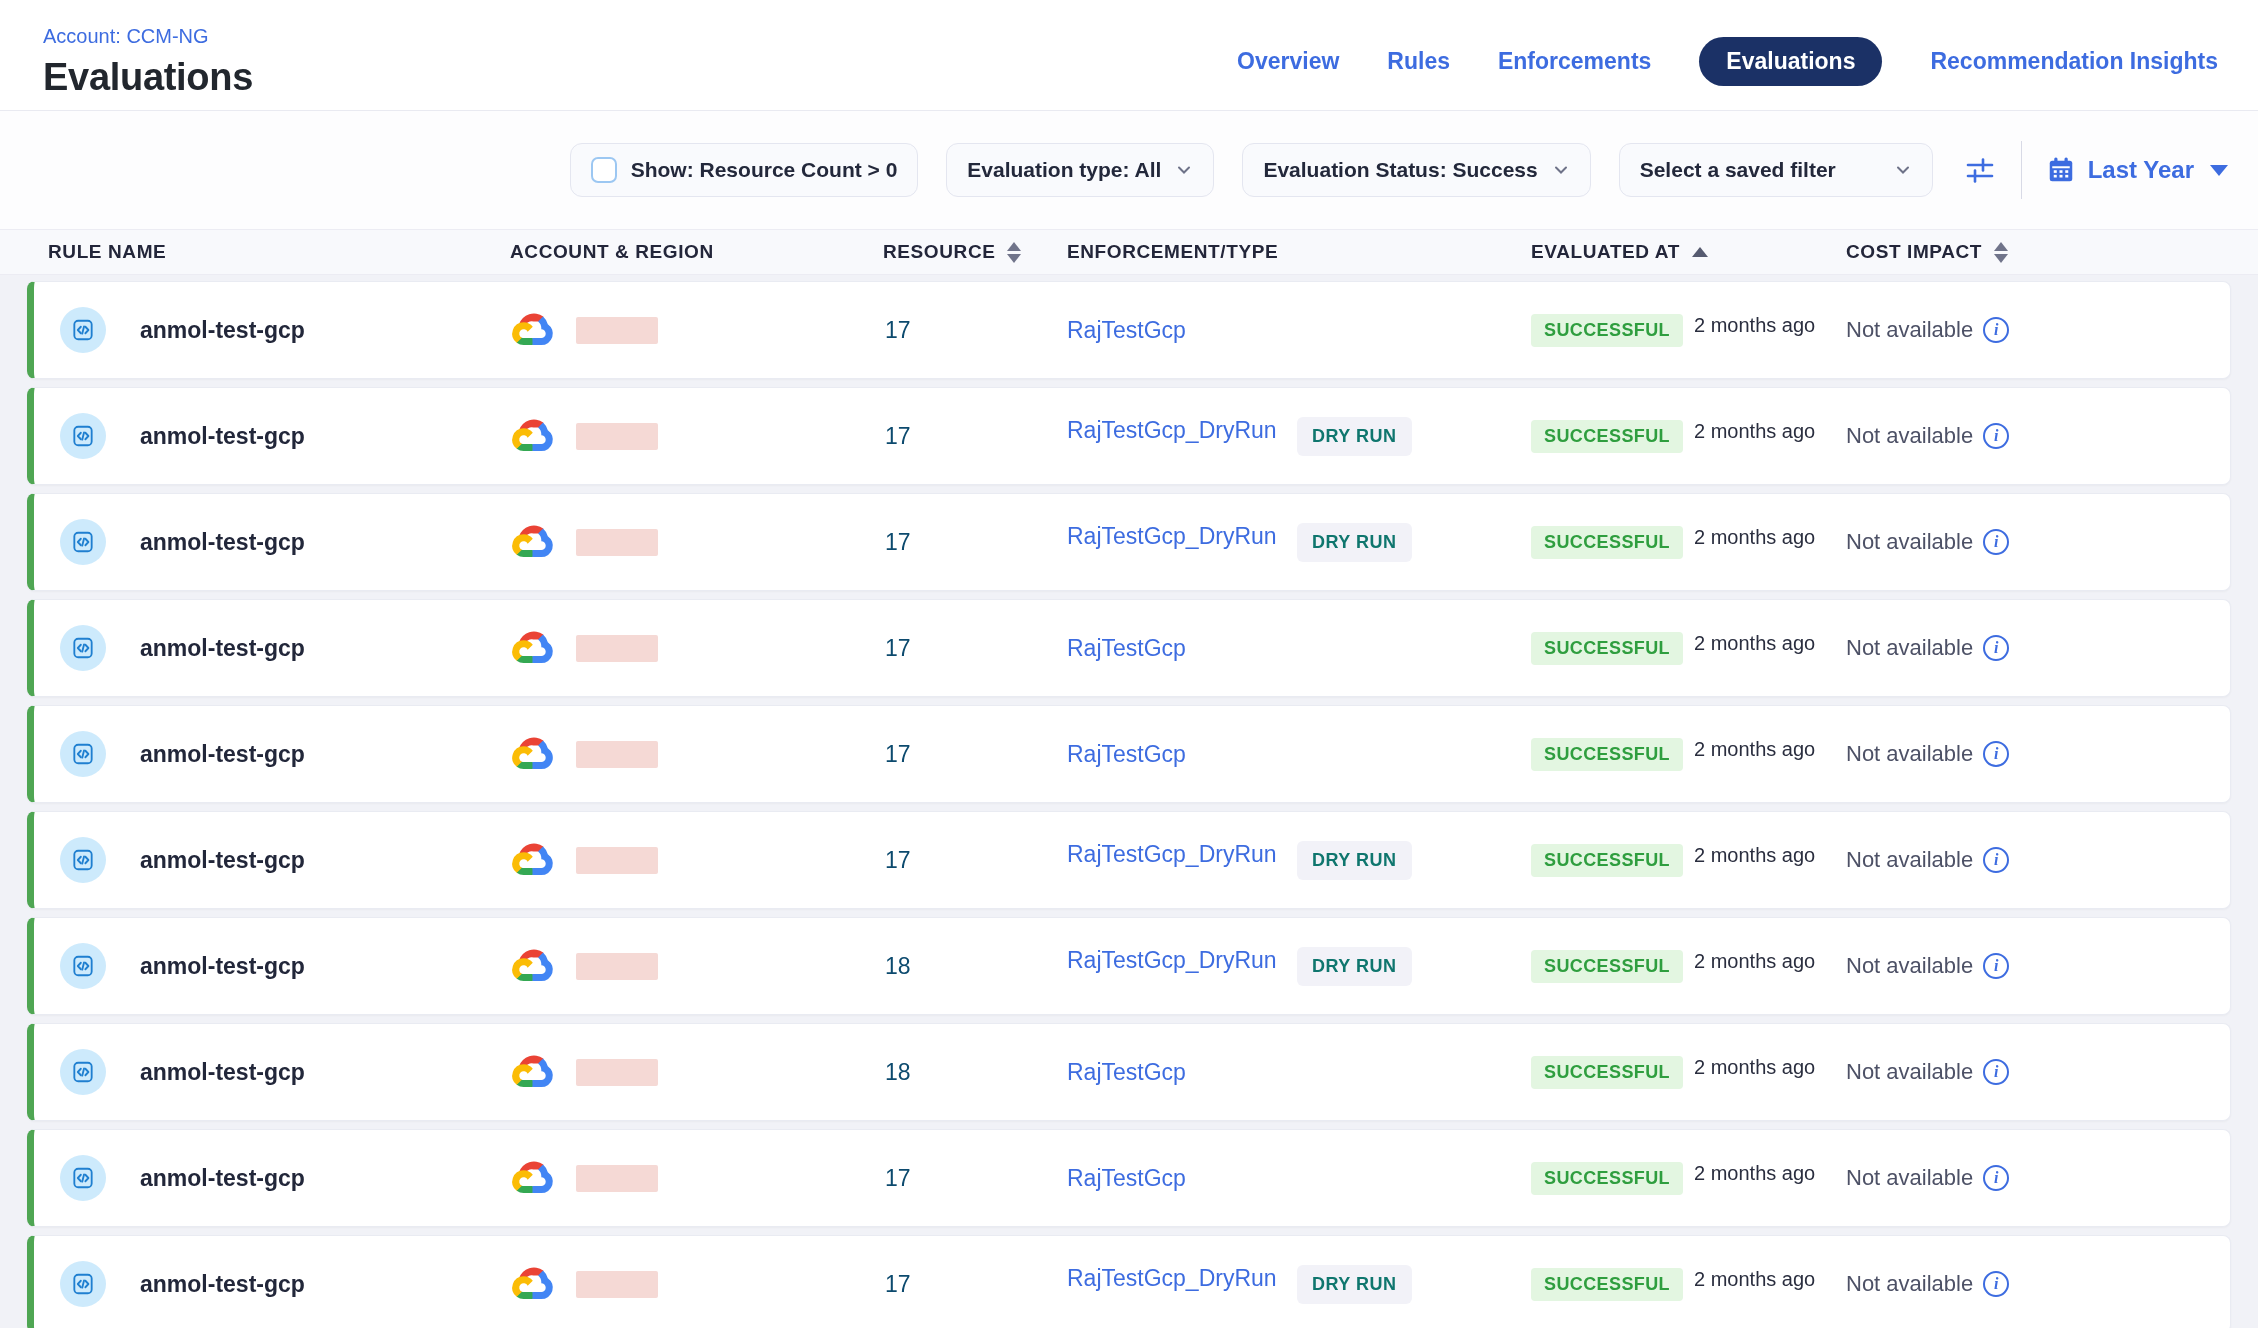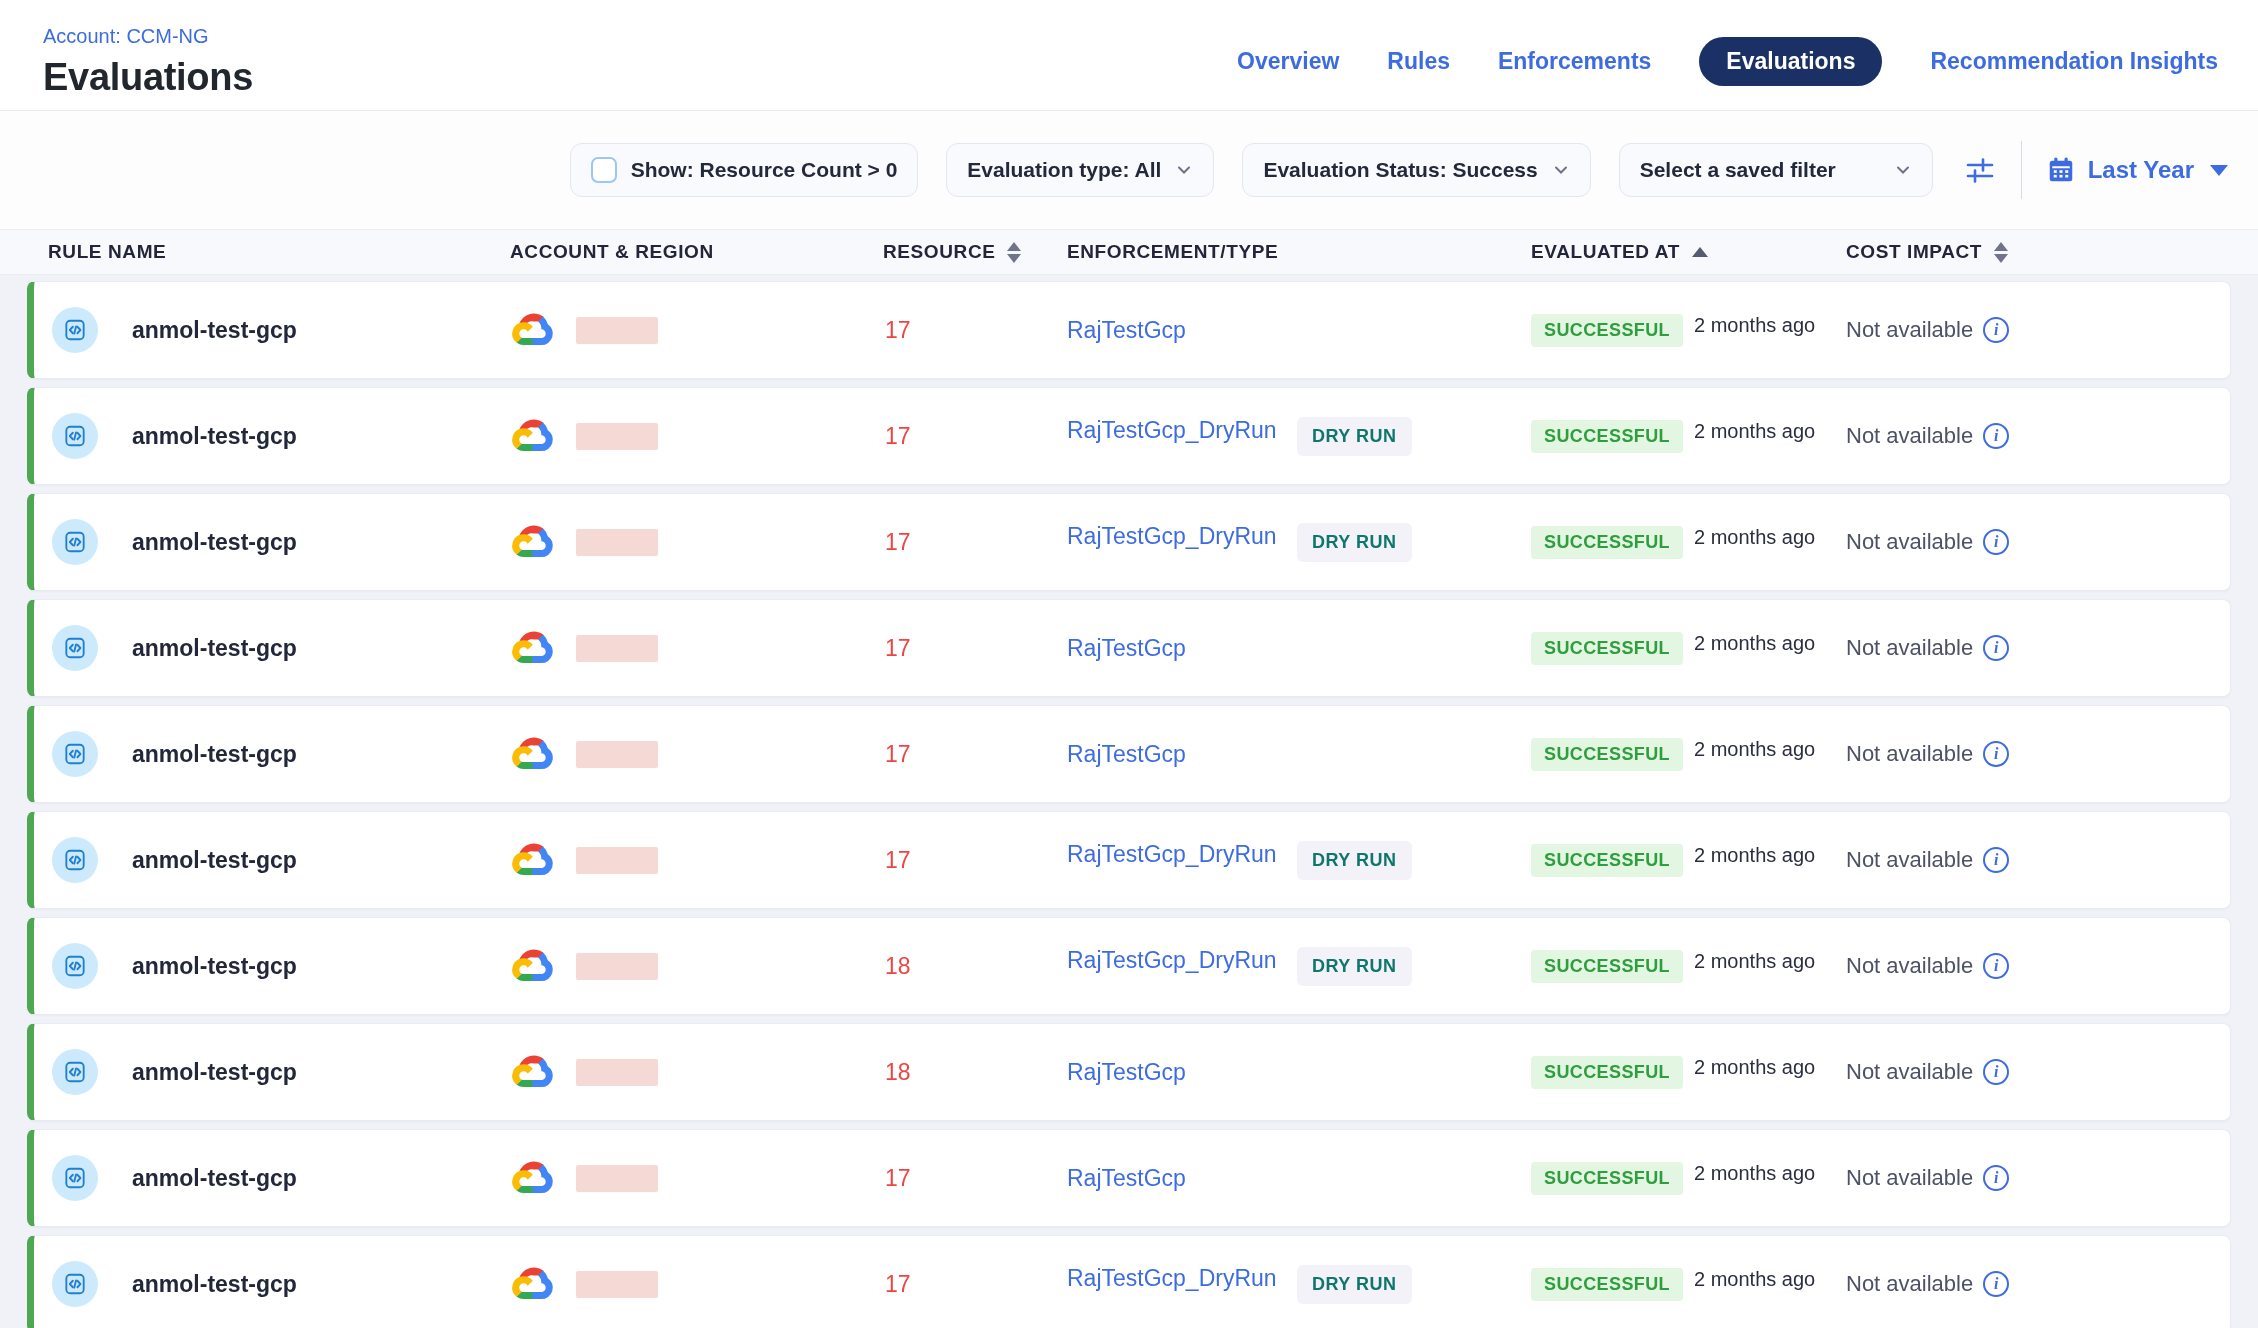--- a/index.html
+++ b/index.html
@@ -47,27 +47,27 @@
               border-top:9px solid #70748a; }
   .tri-asc  { width:0; height:0; border-left:8px solid transparent; border-right:8px solid transparent;
               border-bottom:10px solid #565b70; }
 
   .table-body { background:#f1f2f7; height:1066px; padding:6px 27px 0;
                 display:flex; flex-direction:column; gap:8px; }
   .row { background:#fff; border:1px solid #e9ebf2; border-left:7px solid #4fa653;
          border-radius:8px; height:98px; flex:0 0 98px;
          display:grid; grid-template-columns:476px 373px 184px 464px 315px 1fr; align-items:center;
          box-shadow:0 1px 2px rgba(40,41,61,0.04); }
-  .c-name { display:flex; align-items:center; gap:34px; padding-left:18px; }
+  .c-name { display:flex; align-items:center; gap:34px; padding-left:18px;margin-left:8px; }
   .rule-avatar { width:46px; height:46px; border-radius:50%; background:#cdeafc;
                  display:flex; align-items:center; justify-content:center; flex:0 0 46px; }
   .rule-name { font-size:23px; font-weight:600; color:#22273a; }
   .c-account { display:flex; align-items:center; gap:20px; }
   .redacted { width:82px; height:27px; background:#f5d9d5; border-radius:2px; }
-  .c-resource { font-size:23px; color:#ef4444; padding-left:2px; }
+  .c-resource { font-size:23px; color:#0c4a6e; padding-left:2px; }
   .c-enf { display:flex; align-items:flex-start; }
   .enf-link { font-size:23px; font-weight:500; color:#3d6ce0; text-decoration:none; min-width:230px; }
   .type-badge { font-size:18px; font-weight:700; letter-spacing:0.5px; color:#0f766e;
                 background:#f2f2f8; border-radius:6px; padding:9px 15px; white-space:nowrap; }
   .type-badge:empty { display:none; }
   .c-eval { display:flex; flex-direction:row; align-items:flex-start; gap:8px; }
   .status-badge { font-size:18px; font-weight:700; letter-spacing:0.4px; color:#2f9e3f;
                   background:#e3f6e1; border-radius:4px; padding:6px 13px; }
   .eval-time { font-size:20px; color:#2a2e3f; padding-left:3px; }
   .c-cost { display:flex; align-items:center; gap:10px; font-size:22px; color:#4d5166; }

